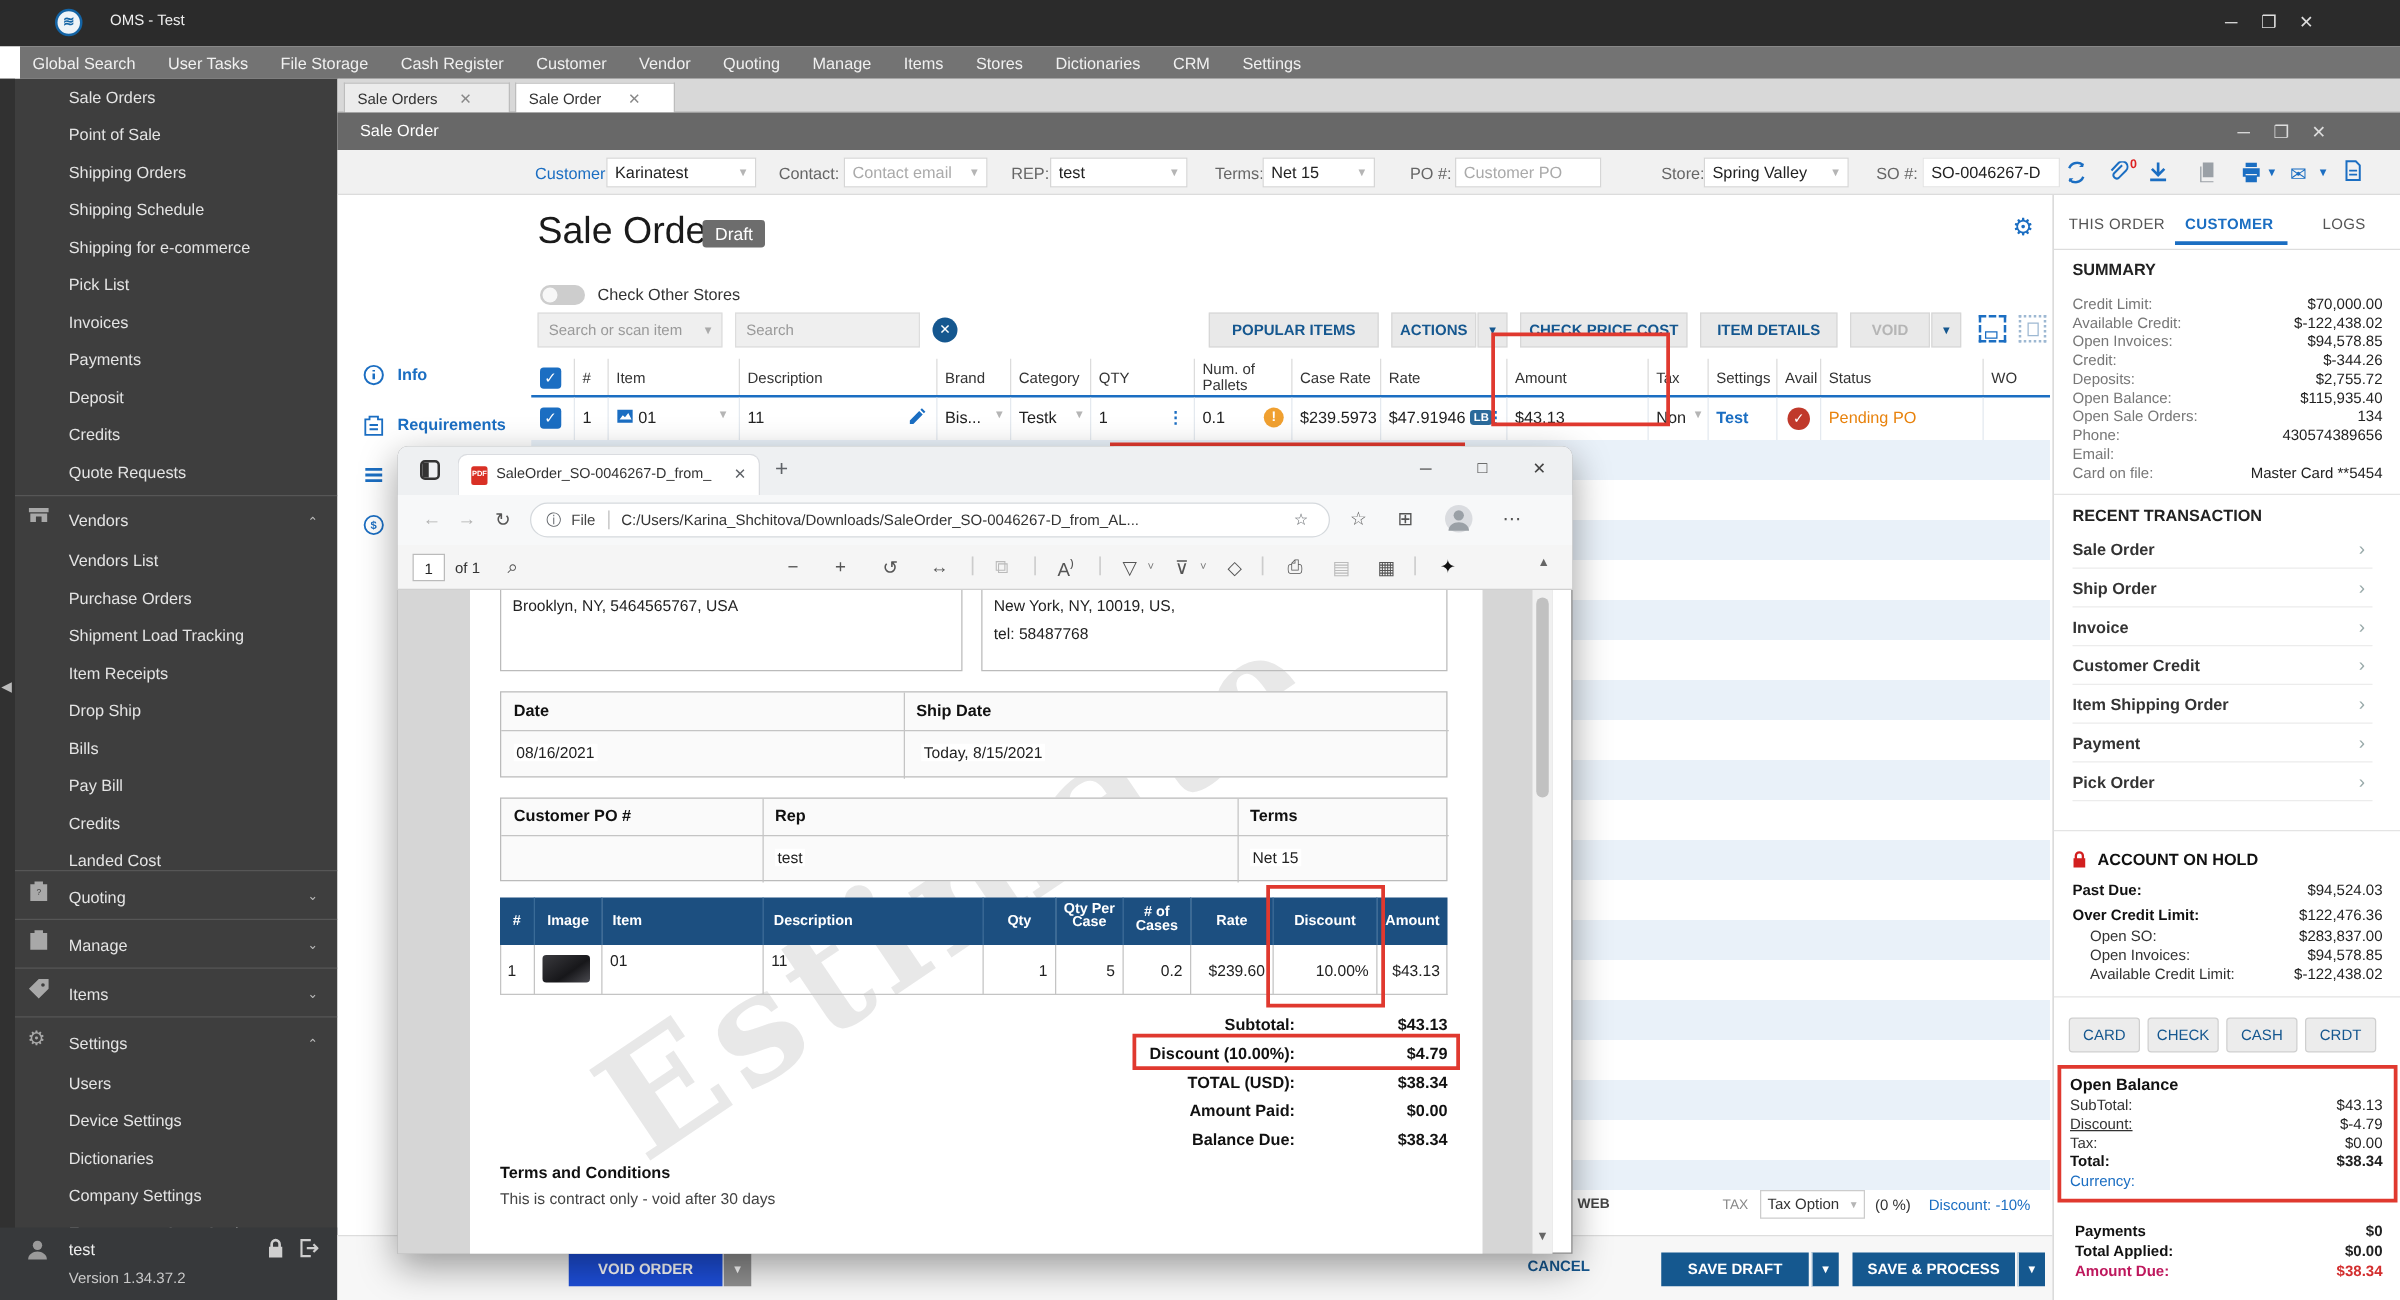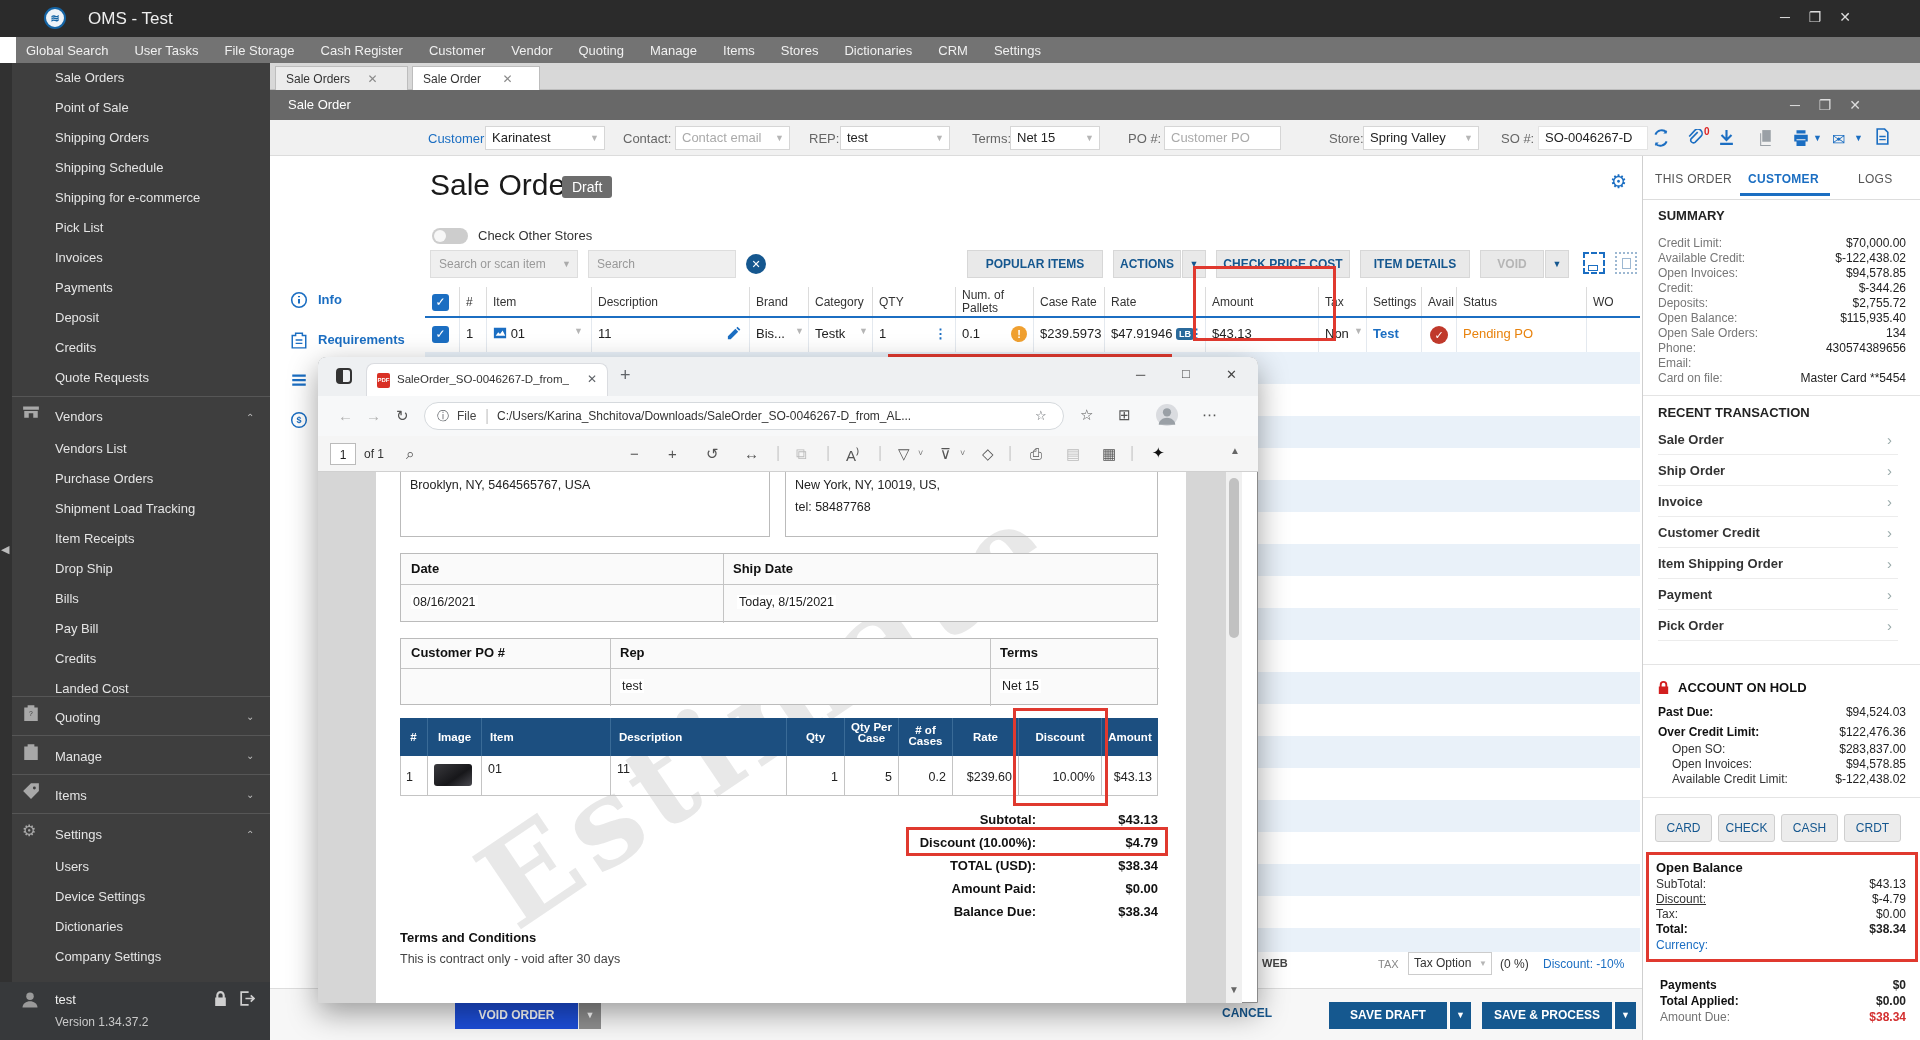--- a/index.html
+++ b/index.html
@@ -61,21 +61,21 @@
   .ptd { position:absolute; font-size:12.5px; color:#222; border-right:1px solid #c4c4c4; padding:6px; }
   .tot { position:absolute; height:17px; font-size:13px; font-weight:bold; color:#111; }
   #wm { left:60px; top:170px; font-family:"DejaVu Serif",serif; font-size:120px; font-weight:bold; color:rgba(90,90,90,.14); transform:rotate(-34deg); letter-spacing:8px; }
   svg { display:block; }
 </style>
 </head>
 <body>
 
 <div class="ab" id="titlebar">
   <div class="ab" style="left:44px;top:7px;width:22px;height:22px;border-radius:50%;background:#eef3f8;border:2px solid #1464a5;color:#1464a5;font-size:11px;text-align:center;line-height:19px;font-weight:bold;">≋</div>
-  <div class="ab" style="left:88px;top:9px;font-size:17px;">OMS - Test</div>
+  <div class="ab" style="left:88px;top:9px;font-size:12px;">OMS - Test</div>
   <div class="ab" style="left:1770px;top:9px;display:flex;">
     <div class="winbtn">─</div>
     <div class="winbtn">❐</div>
     <div class="winbtn">✕</div>
   </div>
 </div>
 
 <div class="ab" id="menubar">
   <span>Global Search</span>
   <span>User Tasks</span>
@@ -421,21 +421,21 @@
 <div class="paybtn" style="left:1844px;">CRDT</div>
 <div class="redbox" style="left:1646px;top:852px;width:272px;height:110px;"></div>
 <div class="ab" style="left:1656px;top:860px;font-size:13px;font-weight:bold;color:#111;">Open Balance</div>
 <div class="prow" style="top:877px;left:1656px;width:250px;"><span class="l" style="color:#333;">SubTotal:</span><span class="v">$43.13</span></div>
 <div class="prow" style="top:892px;left:1656px;width:250px;"><span class="l" style="color:#333;text-decoration:underline;">Discount:</span><span class="v">$-4.79</span></div>
 <div class="prow" style="top:907px;left:1656px;width:250px;"><span class="l" style="color:#333;">Tax:</span><span class="v">$0.00</span></div>
 <div class="prow" style="top:922px;left:1656px;width:250px;"><span class="l" style="color:#111;font-weight:bold;">Total:</span><span class="v" style="font-weight:bold;">$38.34</span></div>
 <div class="ab" style="left:1656px;top:938px;font-size:12px;color:#1b6ec2;">Currency:</div>
 <div class="prow" style="top:978px;left:1660px;width:246px;"><span class="l" style="color:#111;font-weight:bold;">Payments</span><span class="v" style="font-weight:bold;">$0</span></div>
 <div class="prow" style="top:994px;left:1660px;width:246px;"><span class="l" style="color:#111;font-weight:bold;">Total Applied:</span><span class="v" style="font-weight:bold;">$0.00</span></div>
-<div class="prow" style="top:1010px;left:1660px;width:246px;"><span class="l" style="color:#737373;font-weight:normal;">Amount Due:</span><span class="v" style="font-weight:bold;color:#d32f2f;">$38.34</span></div>
+<div class="prow" style="top:1010px;left:1660px;width:246px;"><span class="l" style="color:#be185d;font-weight:bold;">Amount Due:</span><span class="v" style="font-weight:bold;color:#d32f2f;">$38.34</span></div>
 
 <div class="ab" id="bwin"></div>
 <div class="ab" id="btabs">
   <div class="ab" style="left:18px;top:11px;width:16px;height:16px;border:2px solid #333;border-radius:4px;">
       <div style="width:5px;height:12px;background:#333;"></div>
     </div>
   <div class="ab" style="left:48px;top:6px;width:242px;height:33px;background:#fff;border-radius:8px 8px 0 0;border:1px solid #dadce0;border-bottom:none;">
     <span class="ab" style="left:10px;top:9px;width:13px;height:15px;background:#d93025;border-radius:2px;color:#fff;font-size:6px;text-align:center;line-height:15px;font-weight:bold;">PDF</span>
     <span class="ab ell" style="left:30px;top:9px;width:182px;font-size:11.5px;color:#333;">SaleOrder_SO-0046267-D_from_</span>
     <span class="ab" style="left:220px;top:8px;color:#5f6368;font-size:12px;">✕</span>

